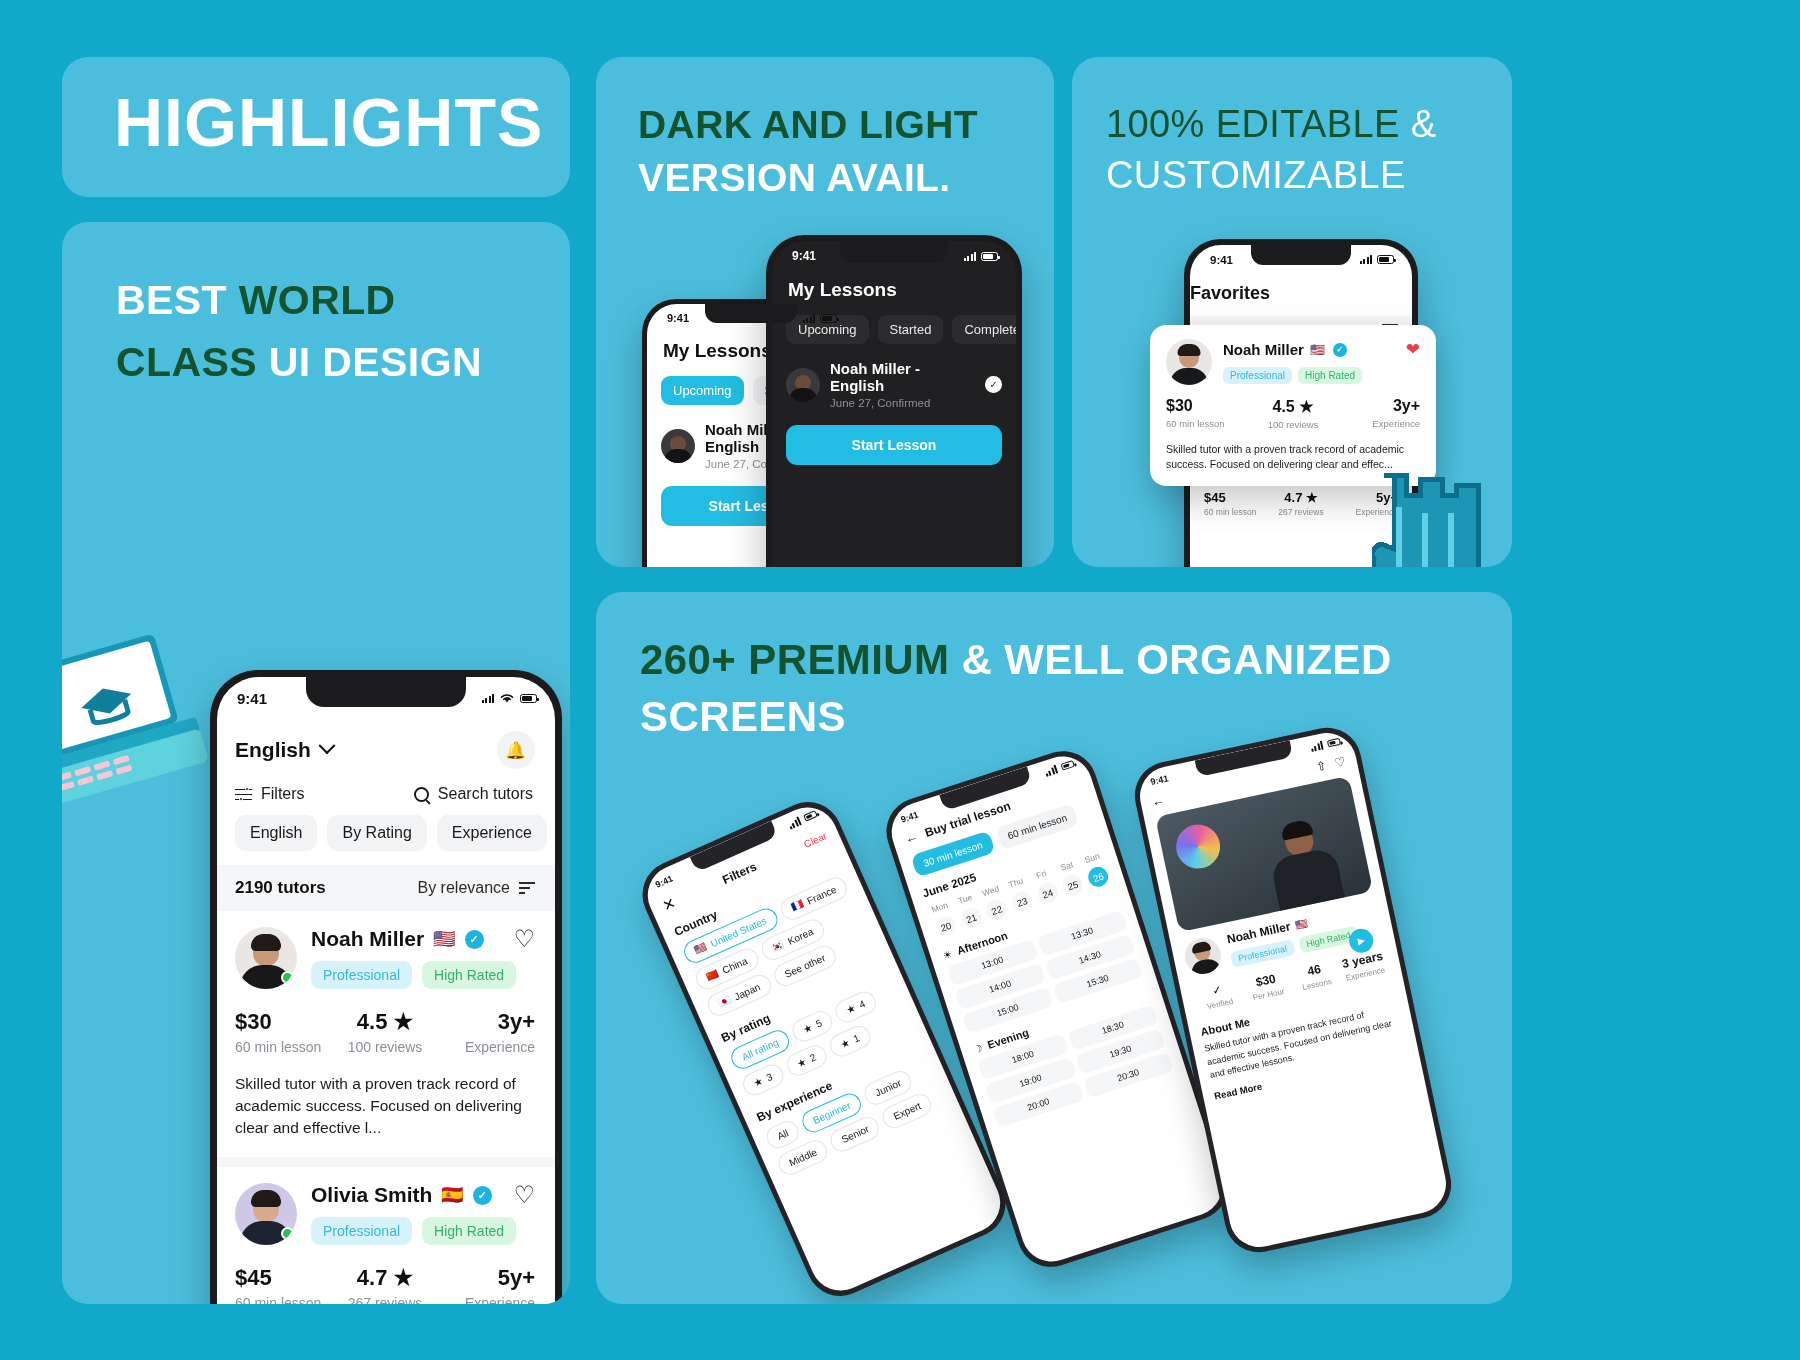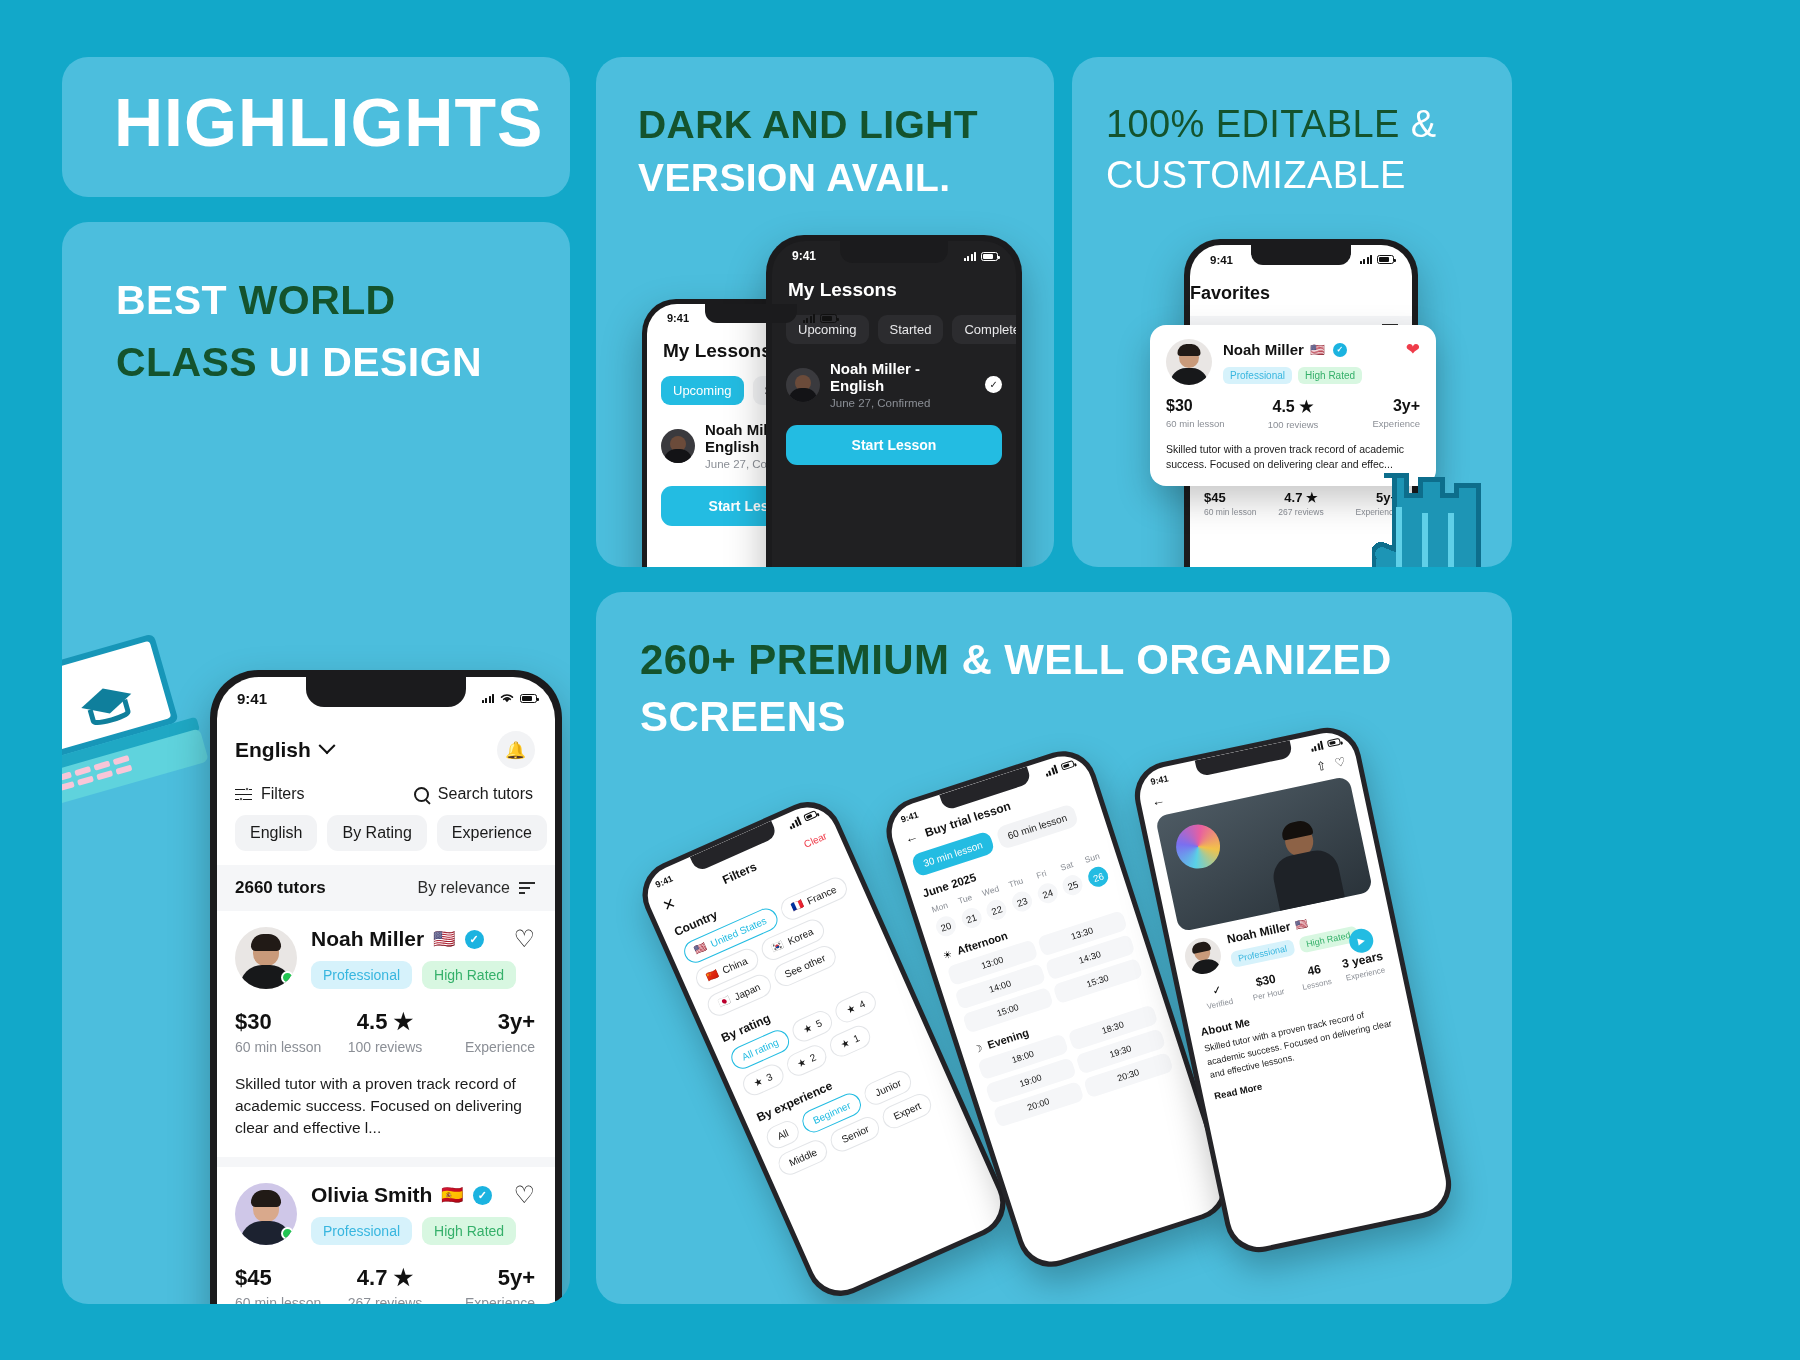--- a/index.html
+++ b/index.html
@@ -378,21 +378,21 @@
           </div>
 
           <div class="chips">
             <div class="chip">English</div>
             <div class="chip">By Rating</div>
             <div class="chip">Experience</div>
 
           </div>
 
           <div class="tutors-bar">
-            <span class="tutors-count">2660 tutors</span>
+            <span class="tutors-count">2190 tutors</span>
             <span class="tutors-sort">
               <span>By relevance</span>
               <span class="ico-sort">
                   <span></span>
                   <span></span>
                   <span></span>
                 </span>
             </span>
           </div>
 

